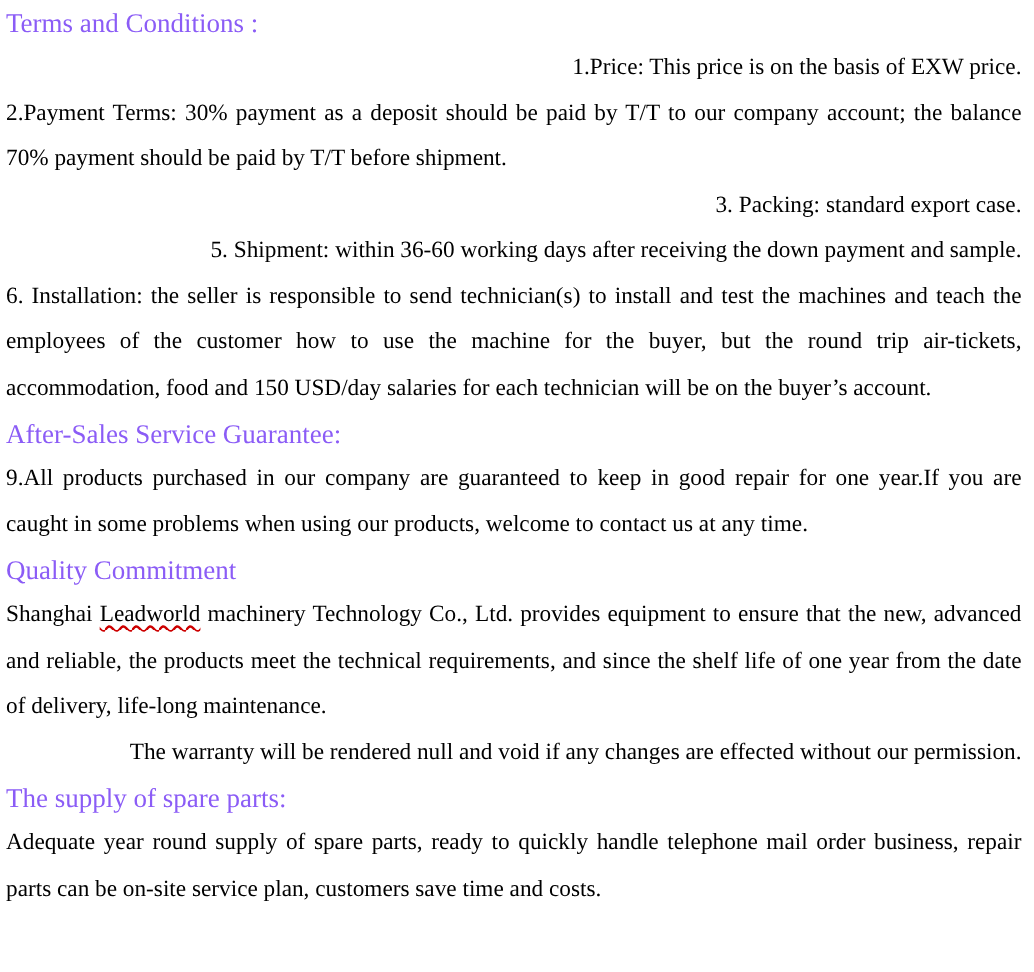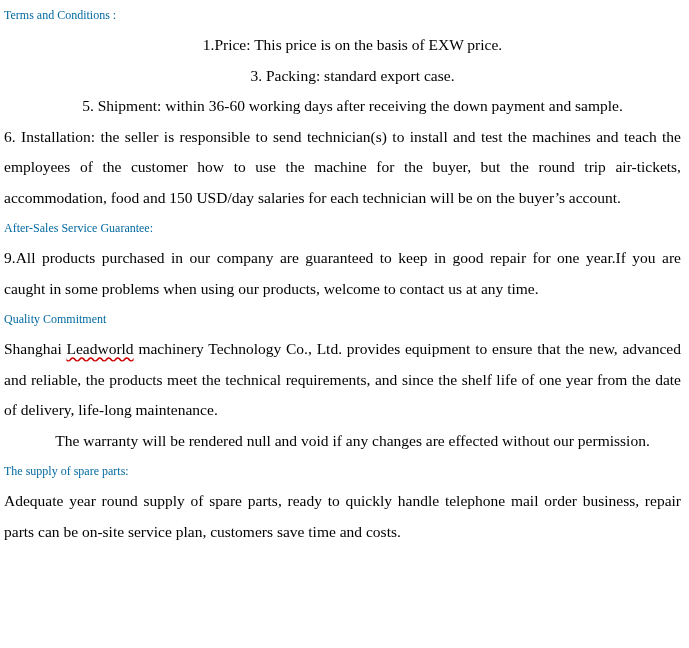--- a/index.html
+++ b/index.html
@@ -18,36 +18,36 @@
     position: relative;
     width: 689px;
     height: 648px;
     padding: 0;
     box-sizing: border-box;
   }
   .doc-body {
     padding: 0px 8px 0 4px;
   }
   .heading {
-    color: #0369a1;
-    font-size: 12px;
+    color: #8b5cf6;
+    font-size: 18px;
     line-height: 30px;
     margin: 0;
     white-space: nowrap;
   }
   p.para {
     font-size: 15.5px;
     line-height: 30.5px;
     margin: 0;
     color: #000000;
     text-align: justify;
     text-justify: inter-word;
   }
   p.para.nojustify {
-    text-align: center;
+    text-align: right;
     margin-left: 20px;
   }
   .spell {
     text-decoration: underline;
     text-decoration-style: wavy;
     text-decoration-color: #cc0000;
     text-underline-offset: 2px;
   }
   .first-line {
     margin-top: 0;
@@ -55,20 +55,21 @@
 </style>
 </head>
 <body>
 
 <div class="page">
   <div class="doc-body">
 
     <div>
       <div class="heading first-line">Terms and Conditions&nbsp;:</div>
       <p class="para nojustify">1.Price: This price is on the basis of EXW price.</p>
+      <p class="para">2.Payment Terms: 30% payment as a deposit should be paid by T/T to our company account; the balance 70% payment should be paid by T/T before shipment.</p>
       <p class="para nojustify">3. Packing: standard export case.</p>
       <p class="para nojustify">5. Shipment: within 36-60 working days after receiving the down payment and sample.</p>
       <p class="para">6. Installation: the seller is responsible to send technician(s) to install and test the machines and teach the employees of the customer how to use the machine for the buyer, but the round trip air-tickets, accommodation, food and 150 USD/day salaries for each technician will be on the buyer’s account.</p>
     </div>
 
     <div>
       <div class="heading">After-Sales Service Guarantee:</div>
       <p class="para">9.All products purchased in our company are guaranteed to keep in good repair for one year.If you are caught in some problems when using our products, welcome to contact us at any time.</p>
     </div>
 

